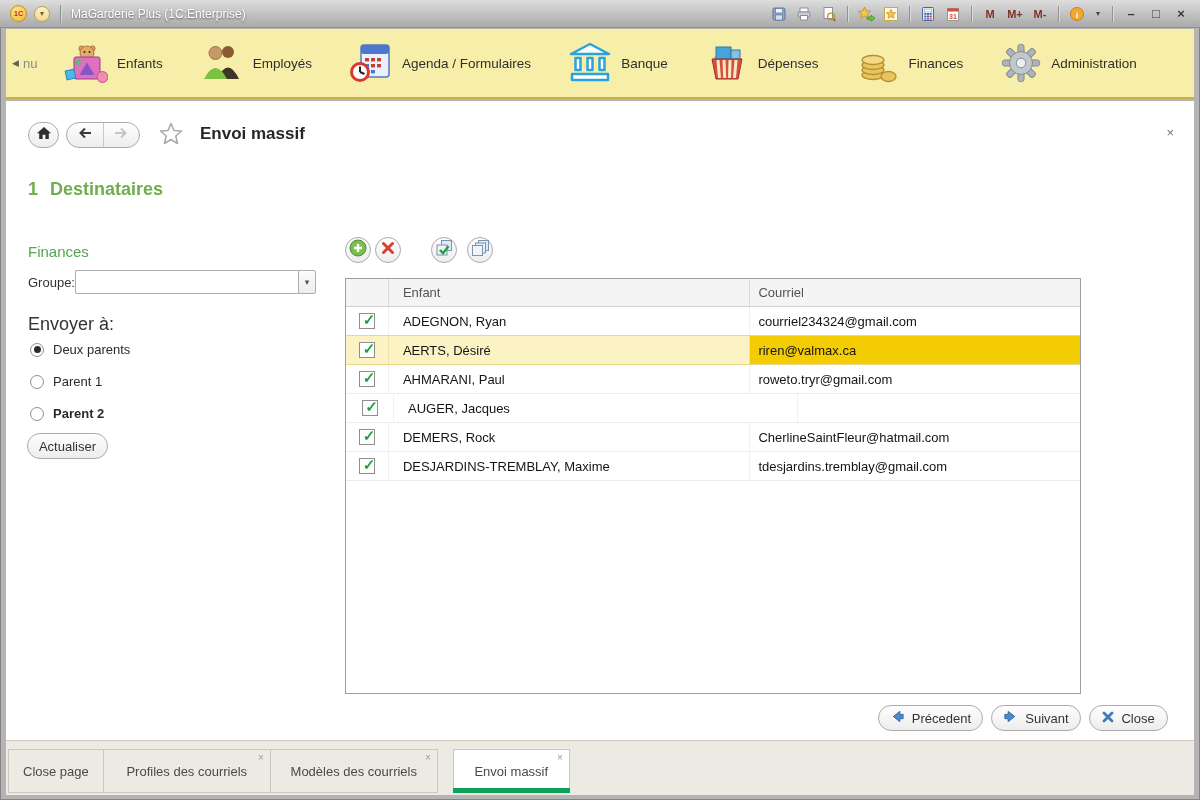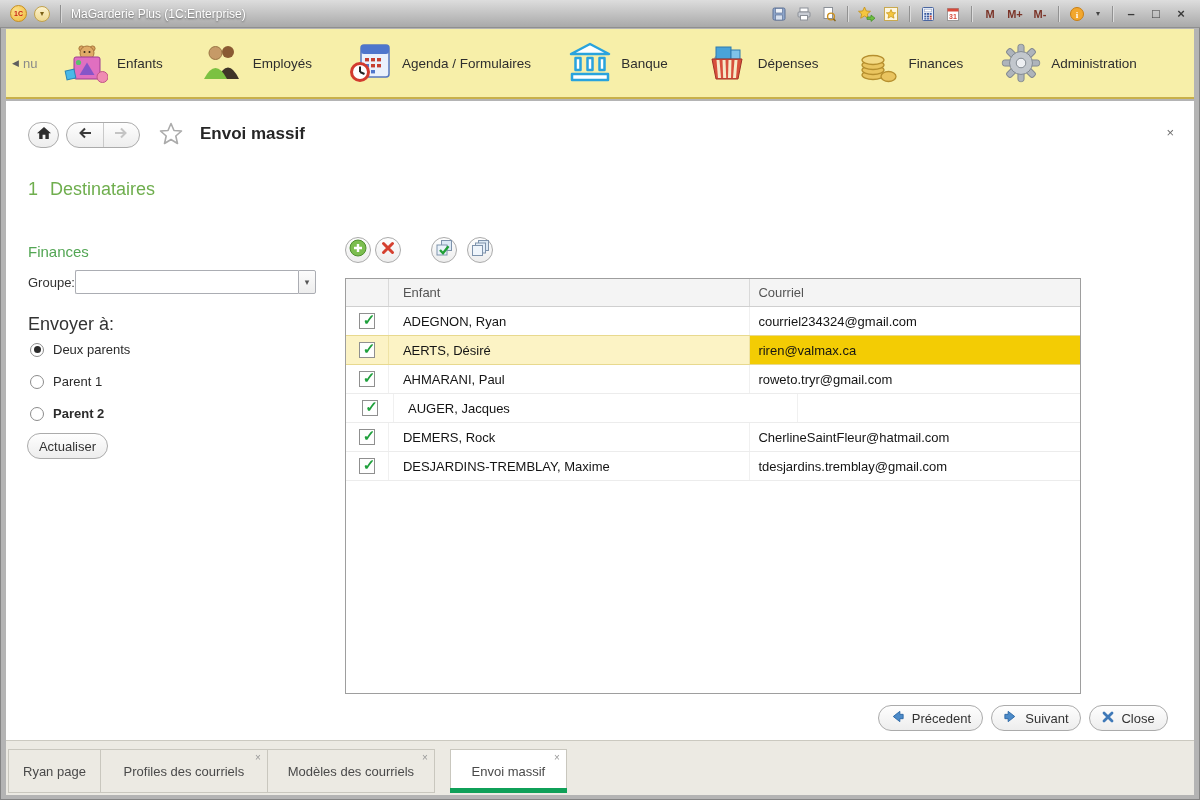--- a/index.html
+++ b/index.html
@@ -34,21 +34,21 @@
 
   .btn { border:1px solid #ABABAB; border-radius:13px; background:linear-gradient(#FEFEFE,#EDEDED); display:flex; align-items:center; justify-content:center; }
   .btn-home { position:absolute; left:22px; top:21px; width:31px; height:26px; }
   .btn-navgrp { position:absolute; left:60px; top:21px; width:74px; height:26px; padding:0; overflow:hidden; }
   .btn-half { flex:1; height:100%; display:flex; align-items:center; justify-content:center; }
   .btn-half.back { border-right:1px solid #C9C9C9; }
   .hdr-star { position:absolute; left:152px; top:20px; }
   .page-title { position:absolute; left:194px; top:23px; font-size:17px; font-weight:bold; color:#262626; }
   .page-close { position:absolute; right:20px; top:24px; color:#6E6E6E; font-size:13px; cursor:default; }
 
-  .section-title { position:absolute; left:22px; top:78px; font-size:18px; font-weight:normal; color:#6FAE4E; }
+  .section-title { position:absolute; left:22px; top:78px; font-size:18px; font-weight:bold; color:#6FAE4E; }
   .section-title .num { margin-right:12px; }
 
   .filters-title { position:absolute; left:22px; top:142px; font-size:15px; color:#53A654; }
   .groupe-row { position:absolute; left:22px; top:169px; display:flex; align-items:center; }
   .groupe-label { font-size:13px; color:#333; width:47px; }
   .groupe-input { width:223px; height:24px; border:1px solid #ABADB3; border-right:none; border-radius:2px 0 0 2px; font:13px "Liberation Sans",sans-serif; padding:0 5px; }
   .groupe-dd { width:18px; height:24px; border:1px solid #ABADB3; border-radius:0 2px 2px 0; background:linear-gradient(#FCFCFC,#EDEDED); color:#555; font-size:9px; display:flex; align-items:center; justify-content:center; }
   .envoyer-label { position:absolute; left:22px; top:213px; font-size:18px; color:#333; }
   .radio-row { position:absolute; left:24px; display:flex; align-items:center; font-size:13px; color:#2B2B2B; }
   .radio { width:14px; height:14px; border:1px solid #8C8C8C; border-radius:50%; background:#FFF; display:inline-flex; align-items:center; justify-content:center; margin-right:9px; }
@@ -468,21 +468,21 @@
       <span><svg width="12" height="12" viewBox="0 0 12 12">
             <path d="M2 2 L10 10 M10 2 L2 10" stroke="#3F79B8" stroke-width="2.8" stroke-linecap="round"></path>
           </svg></span>
       <span>Close</span>
     </div>
   </div>
 
   <div class="tabbar">
     <div class="tabs">
       <div class="tab tab-start">
-        <span>Ryan page</span>
+        <span>Close page</span>
 
       </div>
       <div class="tab tab-wide">
         <span>Profiles des courriels</span>
         <span class="tab-x">×</span>
       </div>
       <div class="tab tab-wide">
         <span>Modèles des courriels</span>
         <span class="tab-x">×</span>
       </div>

